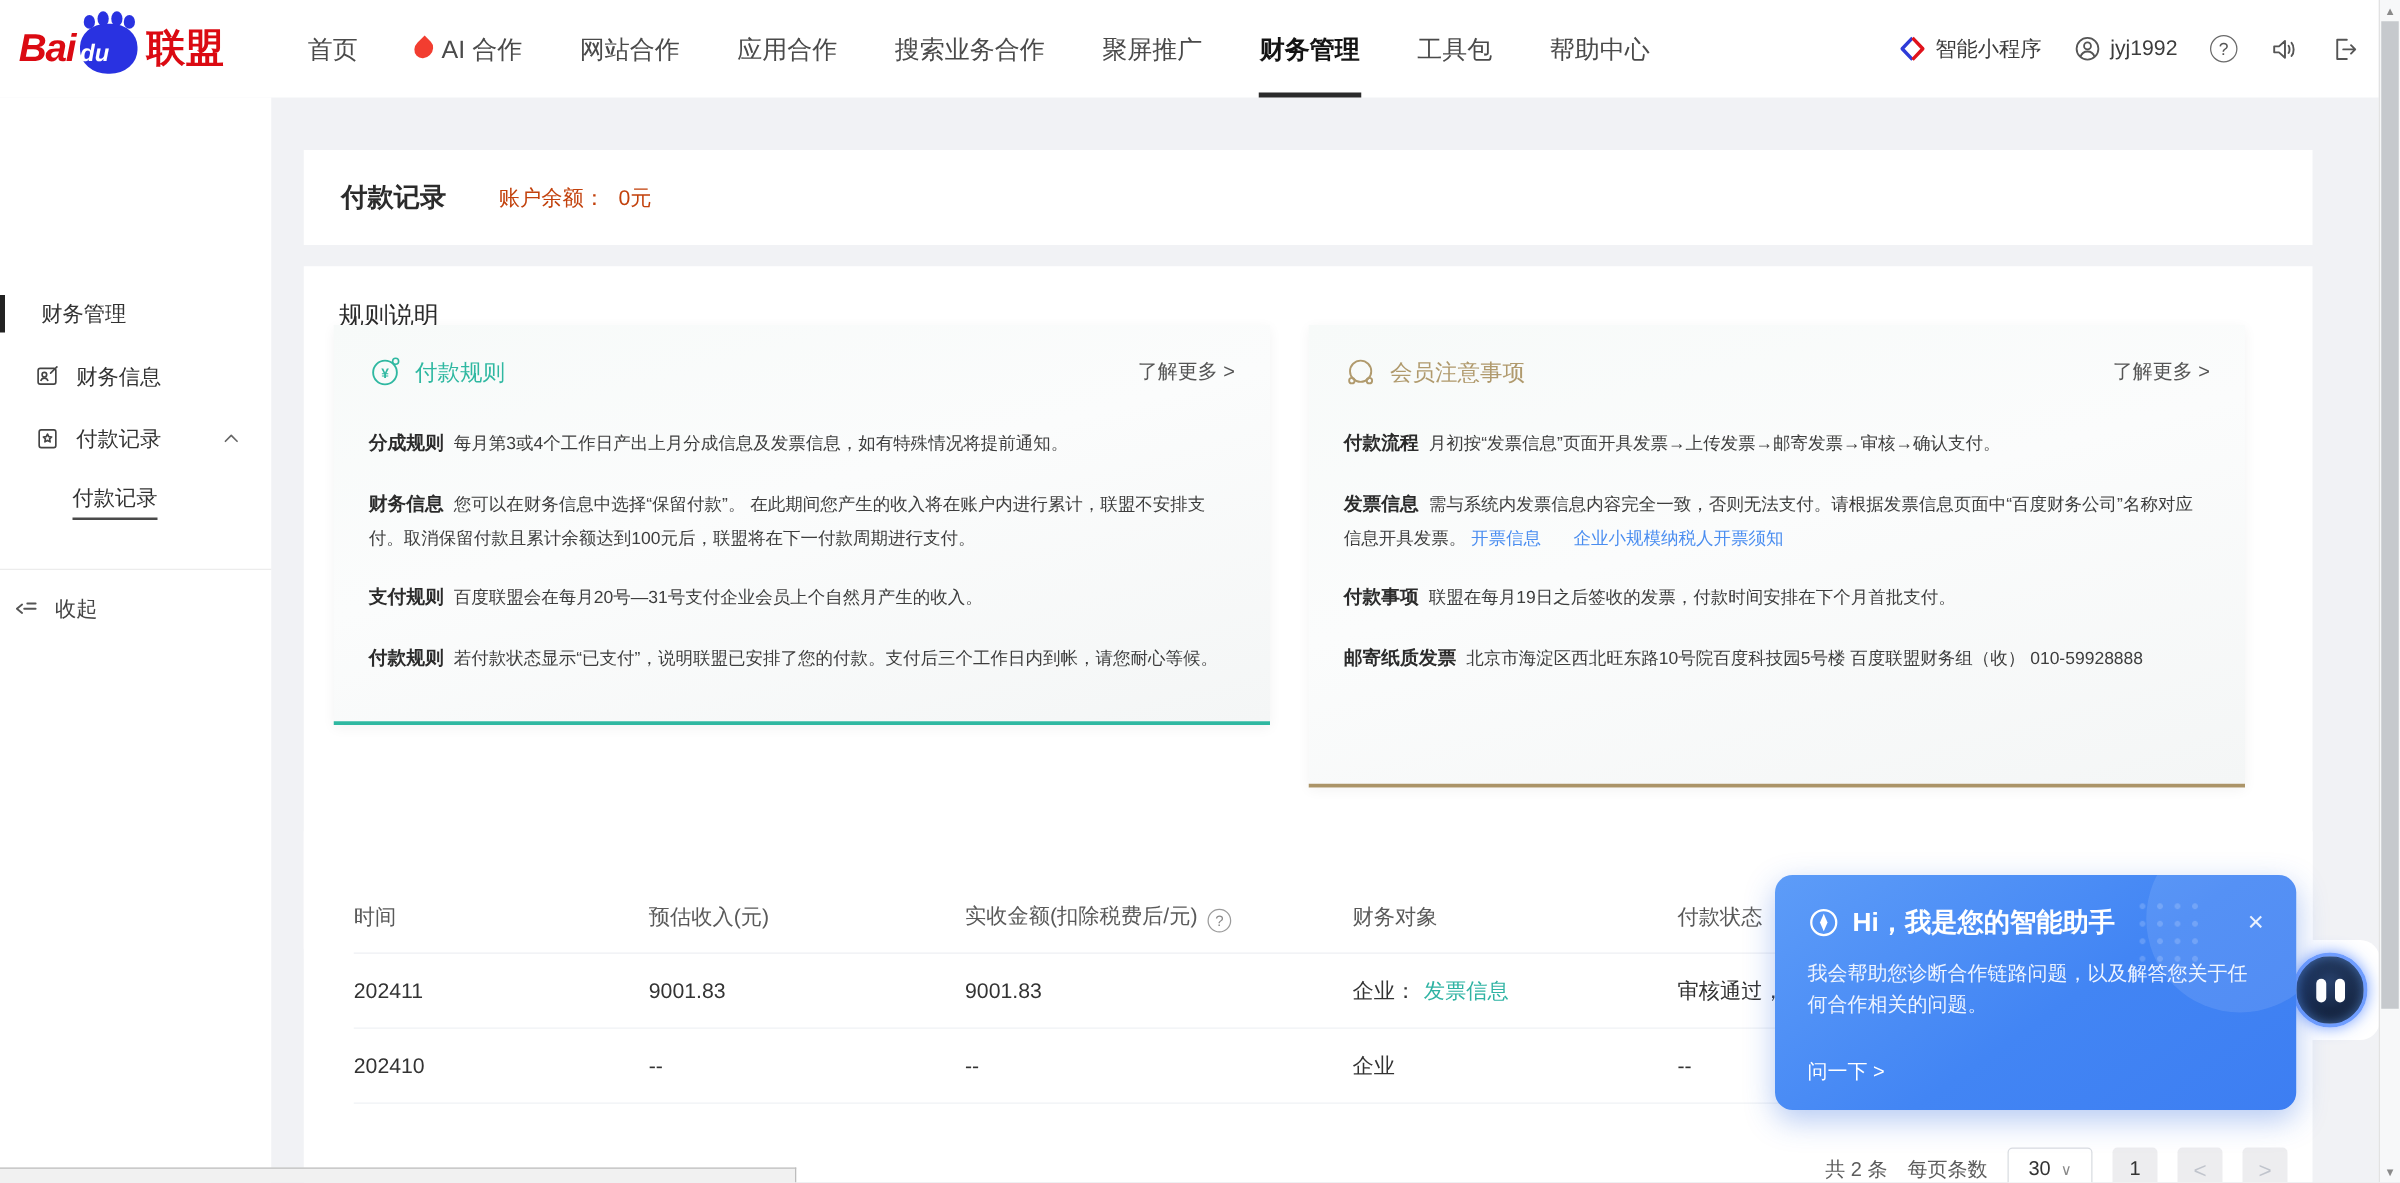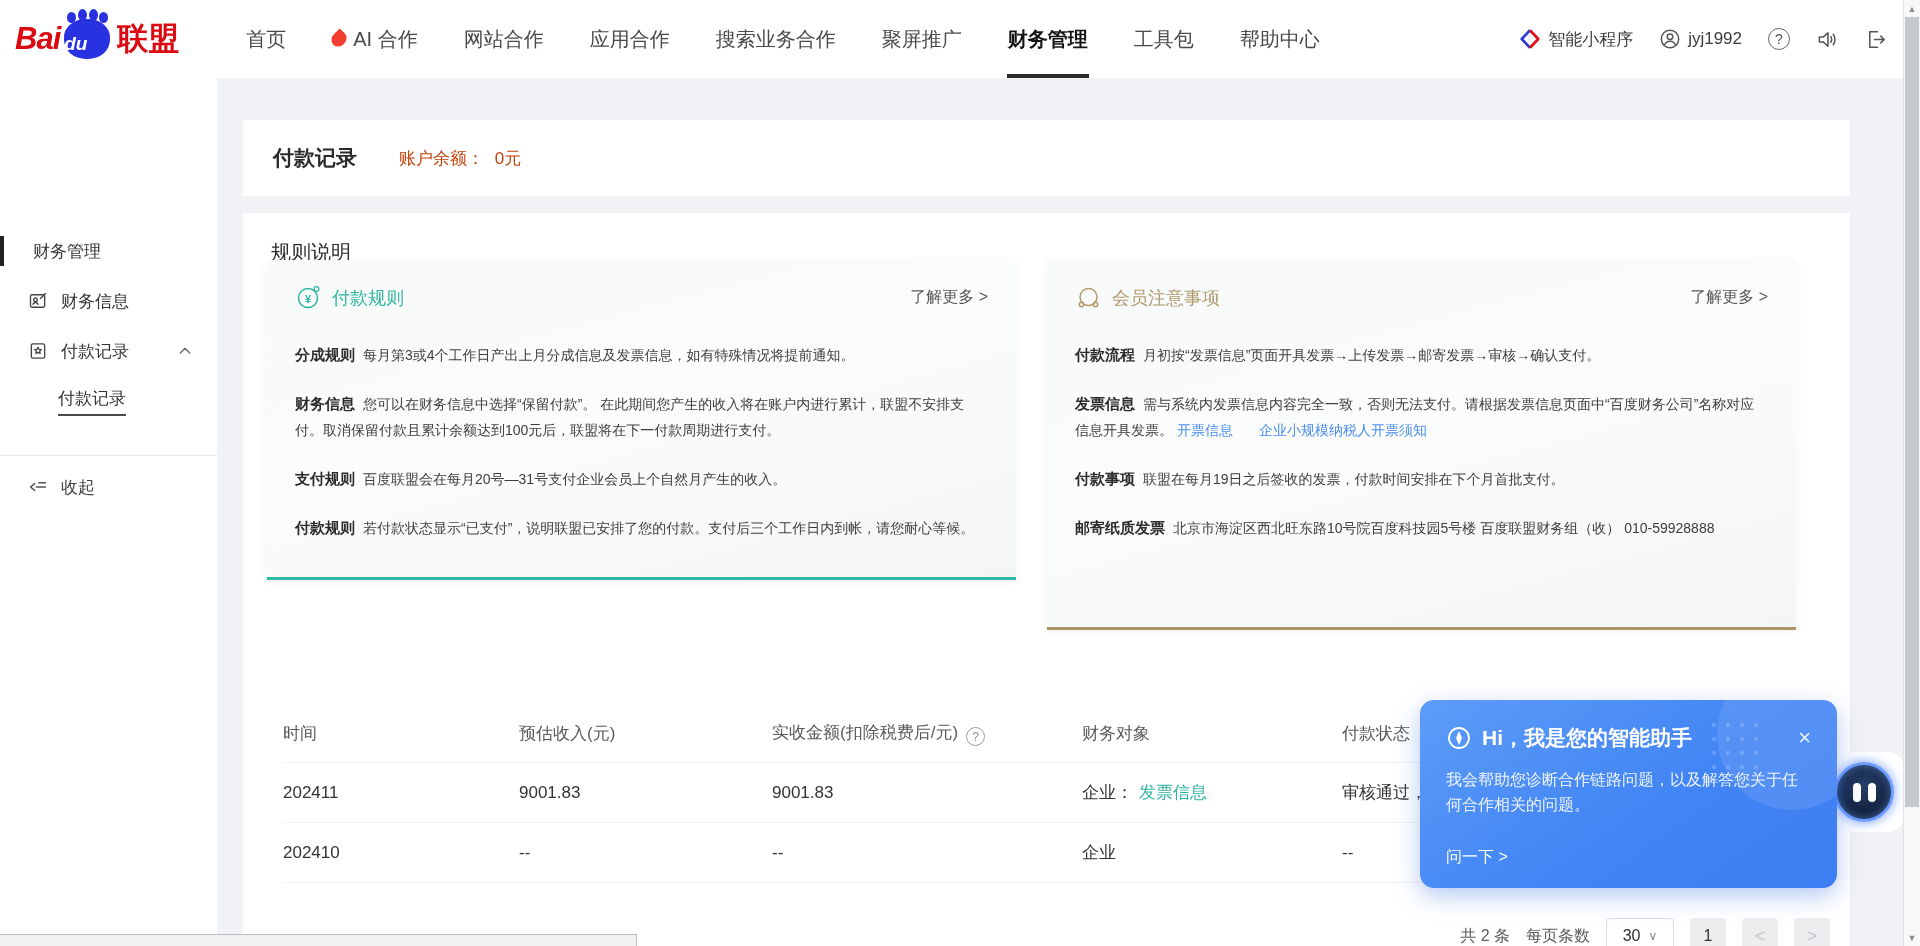--- a/index.html
+++ b/index.html
@@ -40,21 +40,21 @@
              font-size:17px;color:#333;cursor:pointer;}
   .side-indicator{position:absolute;left:0;top:158px;width:4px;height:30px;background:#222;}
   .side-root{top:154px;padding-left:33px;font-weight:500;}
   .side-finance{top:204px;padding-left:28px;}
   .side-pay{top:254px;padding-left:28px;}
   .side-sub{top:304px;padding-left:58px;}
   .side-sub span{border-bottom:2px solid #4a4a4a;padding-bottom:4px;}
   .side-item .sicon{margin-right:13px;display:inline-flex;}
   .side-item .chev{margin-left:auto;margin-right:24px;display:inline-flex;}
   .side-divider{position:absolute;top:377px;left:0;right:0;height:1px;background:#ececec;}
-  .side-collapse{top:390px;padding-left:28px;color:#444;}
+  .side-collapse{top:390px;padding-left:11px;color:#444;}
 
   
   .main-card{position:absolute;left:243px;width:1607px;background:#fff;}
   .card-pagehead{top:120px;height:76px;display:flex;align-items:center;padding:0 30px;}
   .page-title{font-size:21px;font-weight:600;color:#2b2b2b;}
   .balance{margin-left:42px;font-size:17px;color:#c2410c;}
   .balance b{font-weight:400;margin-left:6px;}
 
   .card-rules{top:213px;height:546px;padding:22px 24px;}
   .rules-title{font-size:20px;font-weight:500;color:#2b2b2b;margin:4px 0 20px 4px;}

